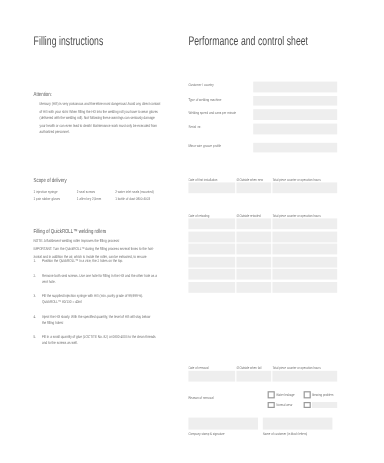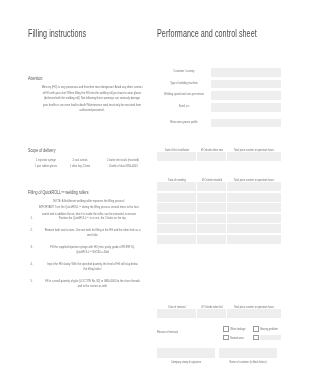--- a/index.html
+++ b/index.html
@@ -1,19 +1,19 @@
 <!DOCTYPE html>
 <html><head>
 <meta charset="utf-8">
 <style>
   html,body{margin:0;padding:0;background:#ffffff;}
   body{width:298px;height:386px;overflow:hidden;
        font-family:"Liberation Sans",sans-serif;color:#5a5a5a;
        -webkit-font-smoothing:none;}
-  .page{position:relative;width:298px;height:386px;background:#fff;text-align:center;}
+  .page{position:relative;width:298px;height:386px;background:#fff;}
   .col{position:absolute;top:0;}
   .col-left{left:28px;width:122px;}
   .col-right{left:157px;width:124px;}
 
   .sheet-title{font-size:7.2px;color:#4a4a4a;letter-spacing:.05px;
       transform:scaleY(1.45);transform-origin:left top;white-space:nowrap;}
   .title-wrap{position:absolute;top:27px;}
 
   .sec-h{font-size:3.6px;color:#555;transform:scaleY(1.35);
       transform-origin:left top;white-space:nowrap;}

